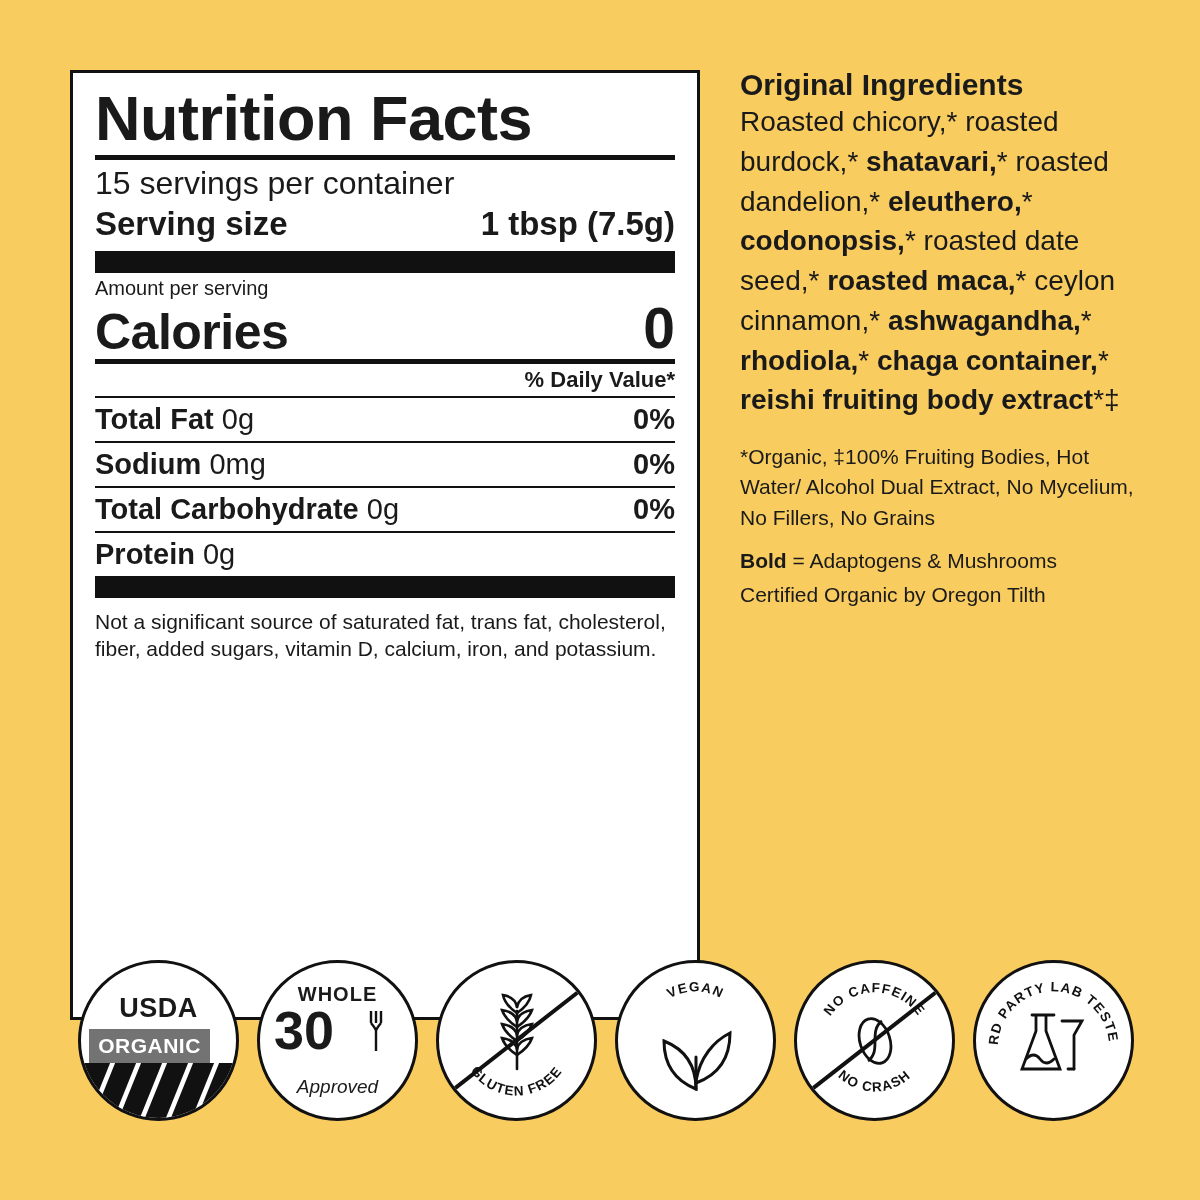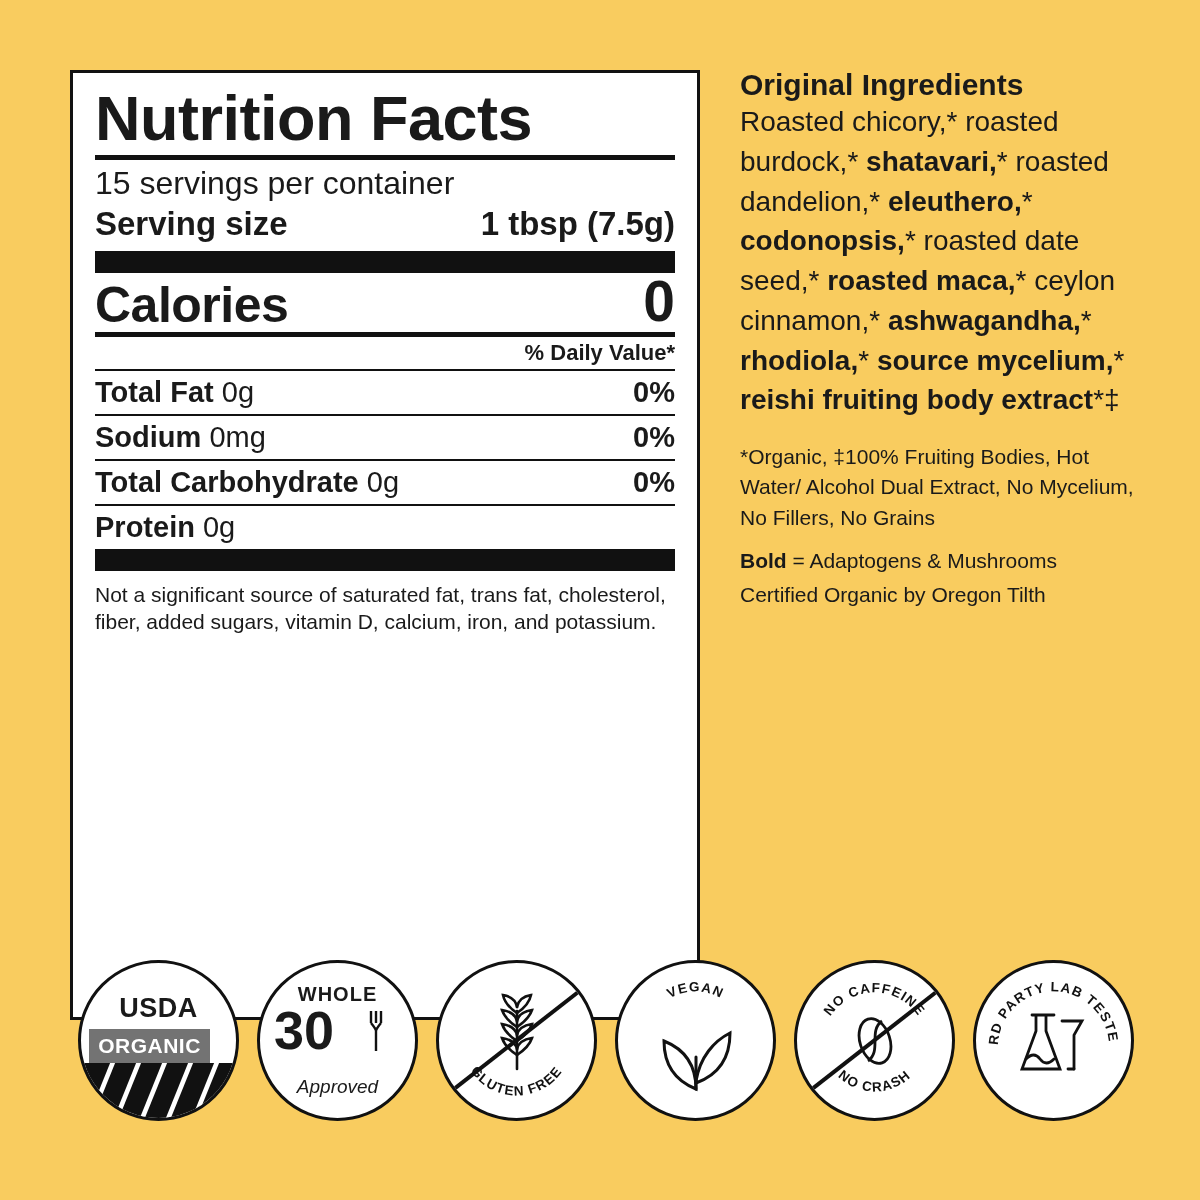--- a/index.html
+++ b/index.html
@@ -213,20 +213,21 @@
 
   <div class="nf-servings">15 servings per container</div>
 
   <div class="nf-serving-size">
     <span>Serving size</span>
     <span class="val">1 tbsp (7.5g)</span>
   </div>
 
   <div class="rule-black-bar"></div>
 
+  <div class="nf-amount">Amount per serving</div>
 
   <div class="nf-cal-row">
     <span class="nf-cal-label">Calories</span>
     <span class="nf-cal-val">0</span>
   </div>
 
   <div class="rule-med"></div>
 
   <div class="nf-dv">% Daily Value*</div>
 
@@ -257,21 +258,21 @@
     <span class="pct"></span>
   </div>
 
   <div class="rule-black-bar"></div>
 
   <div class="nf-foot">Not a significant source of saturated fat, trans fat, cholesterol, fiber, added sugars, vitamin D, calcium, iron, and potassium.</div>
 </section>
 
 <section class="ing">
   <div class="ing-title">Original Ingredients</div>
-  <div class="ing-body">Roasted chicory,* roasted burdock,* <b>shatavari,</b>* roasted dandelion,* <b>eleuthero,</b>* <b>codonopsis,</b>* roasted date seed,* <b>roasted maca,</b>* ceylon cinnamon,* <b>ashwagandha,</b>* <b>rhodiola,</b>* <b>source mycelium,</b>* <b>reishi fruiting body extract</b>*‡</div>
+  <div class="ing-body">Roasted chicory,* roasted burdock,* <b>shatavari,</b>* roasted dandelion,* <b>eleuthero,</b>* <b>codonopsis,</b>* roasted date seed,* <b>roasted maca,</b>* ceylon cinnamon,* <b>ashwagandha,</b>* <b>rhodiola,</b>* <b>chaga container,</b>* <b>reishi fruiting body extract</b>*‡</div>
   <div class="ing-notes">*Organic, ‡100% Fruiting Bodies, Hot Water/ Alcohol Dual Extract, No Mycelium, No Fillers, No Grains</div>
   <div class="ing-bold-note"><b>Bold</b> = Adaptogens &amp; Mushrooms</div>
   <div class="ing-cert">Certified Organic by Oregon Tilth</div>
 </section>
 
 <section class="badges">
 
   <div class="badge">
     <div class="usda-top">USDA</div>
     <div class="usda-band">ORGANIC</div>

